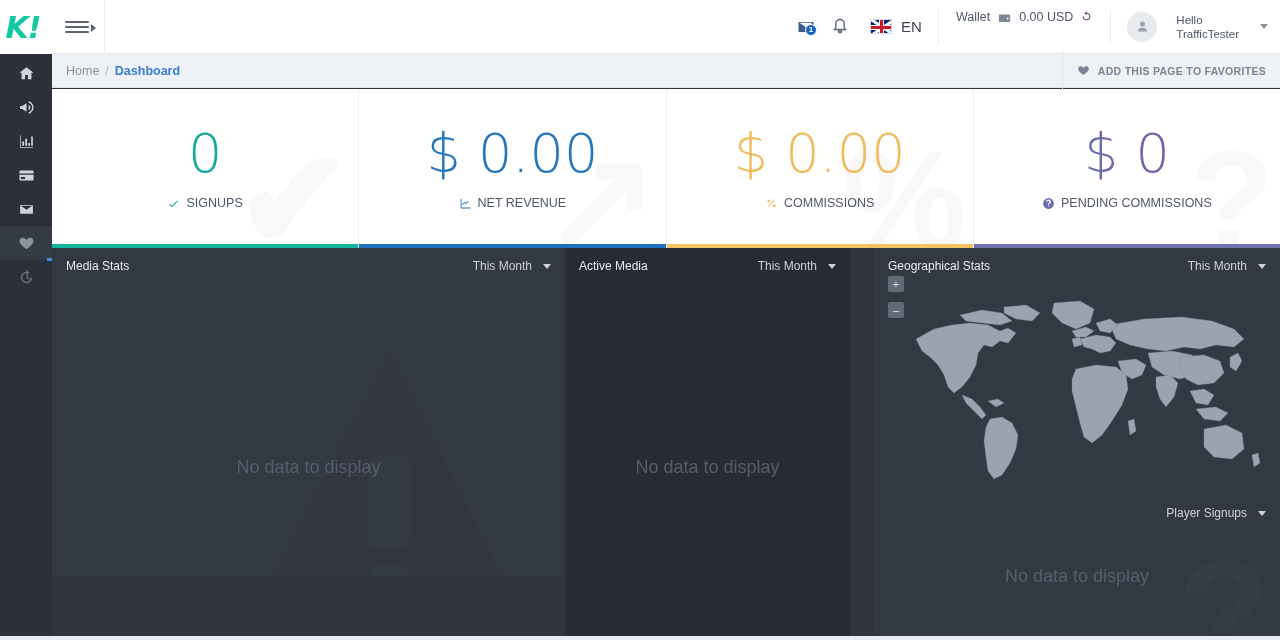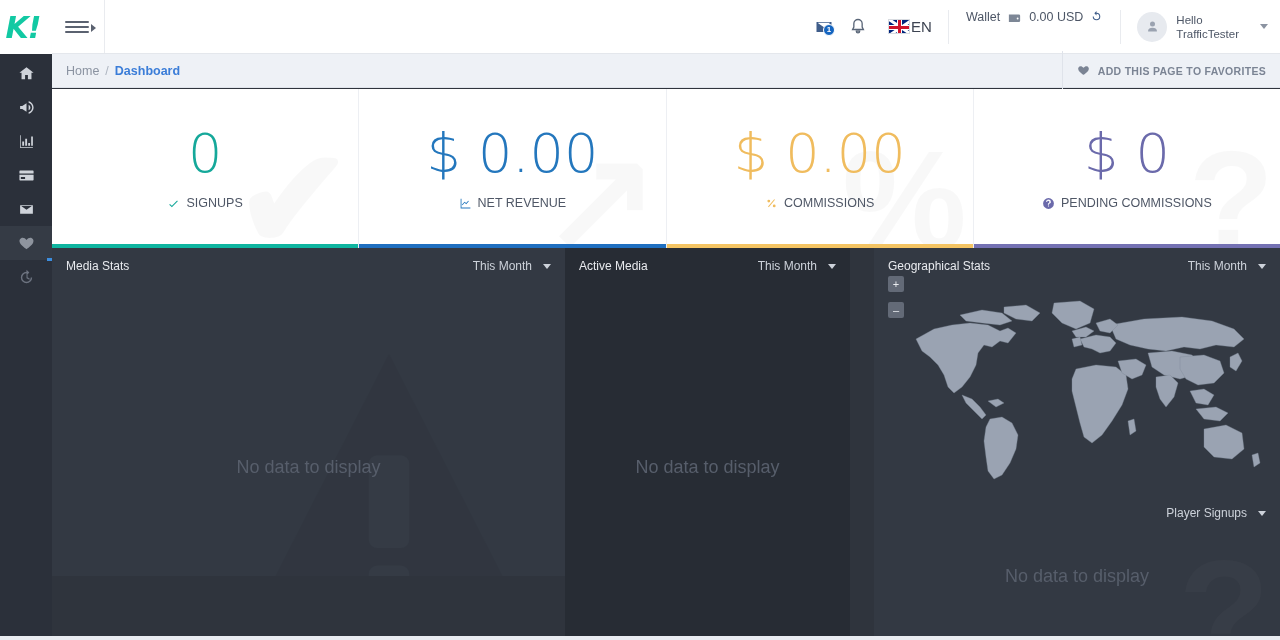--- a/index.html
+++ b/index.html
@@ -78,21 +78,21 @@
   .tb-ico svg { width: 20px; height: 20px; fill: #3f5d8a; }
   .tb-ico.bell svg { fill: none; stroke: #5a6678; stroke-width: 1.6px; }
   .msg-badge {
     position: absolute; left: 9px; top: 7px;
     background: #1565c0; color: #fff;
     font-size: 8px; font-weight: bold;
     width: 12px; height: 12px; border-radius: 50%;
     display: flex; align-items: center; justify-content: center;
     border: 1.5px solid #fff;
   }
-  .lang { display: flex; align-items: center; gap: 1px; padding: 0 16px 0 6px; }
+  .lang { display: flex; align-items: center; gap: 9px; padding: 0 16px 0 6px; }
   .flag {
     width: 22px; height: 15px; position: relative; overflow: hidden;
     background: #00247d; border: 1px solid #d8dbe0;
   }
   .flag .d1, .flag .d2 {
     position: absolute; left: -4px; top: 6px; width: 32px; height: 3px;
     background: #fff; transform-origin: center;
   }
   .flag .d1 { transform: rotate(34deg); }
   .flag .d2 { transform: rotate(-34deg); }
@@ -110,21 +110,21 @@
   }
   .wallet svg { width: 15px; height: 15px; fill: #7d8796; }
   .wallet .refresh { width: 13px; height: 13px; fill: #3f5d8a; }
 
   .user { display: flex; align-items: center; gap: 9px; padding: 0 12px 0 16px; }
   .avatar {
     width: 30px; height: 30px; border-radius: 50%;
     background: #e7eaef; display: flex; align-items: center; justify-content: center;
   }
   .avatar svg { width: 15px; height: 15px; fill: #9aa2b0; }
-  .user-names { font-size: 11.5px; color: #4d5666; line-height: 14px; }
+  .user-names { font-size: 11.5px; color: #4d5666; line-height: 14px; margin-left: 10px; }
   .caret-dn {
     width: 0; height: 0; margin-left: 12px;
     border-top: 5px solid #8b93a1;
     border-left: 4px solid transparent; border-right: 4px solid transparent;
   }
 
   
   .crumbbar {
     position: absolute; left: 52px; top: 54px;
     width: 1228px; height: 34px;

